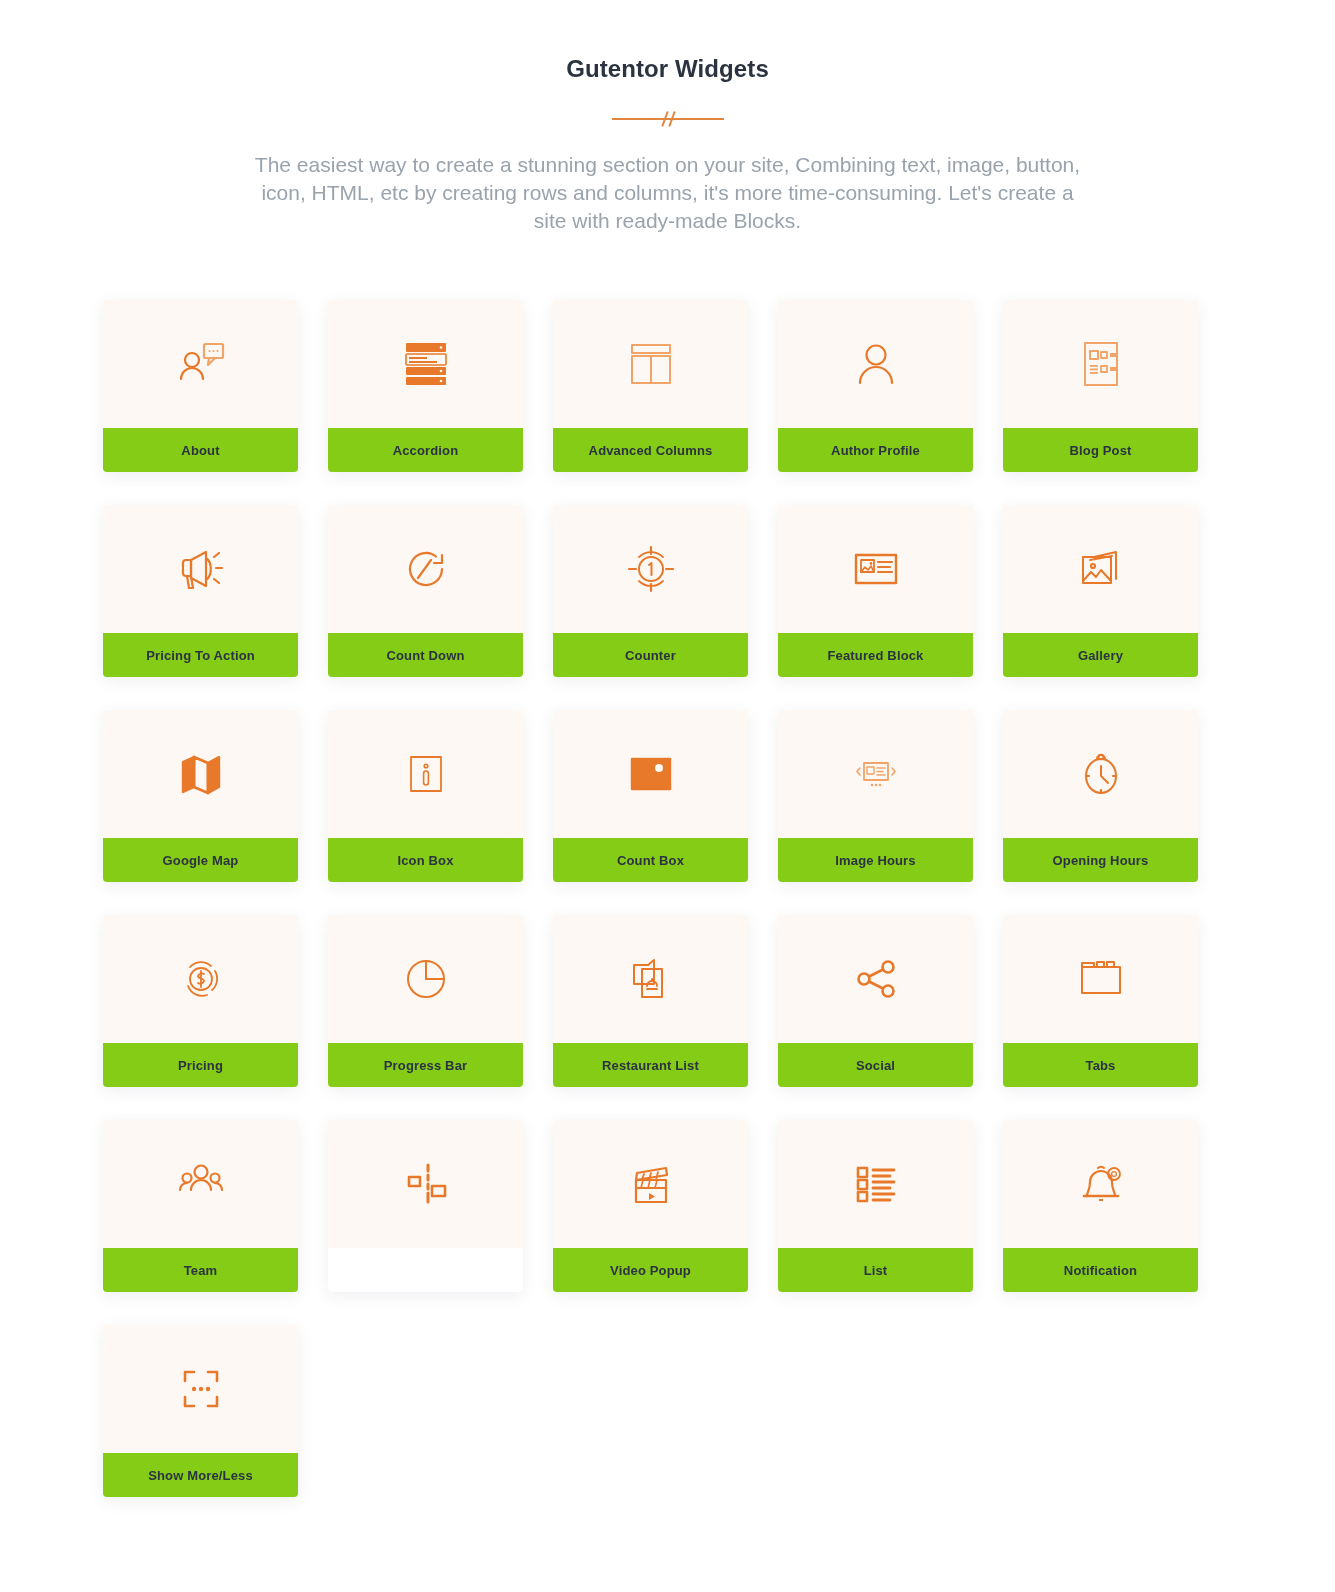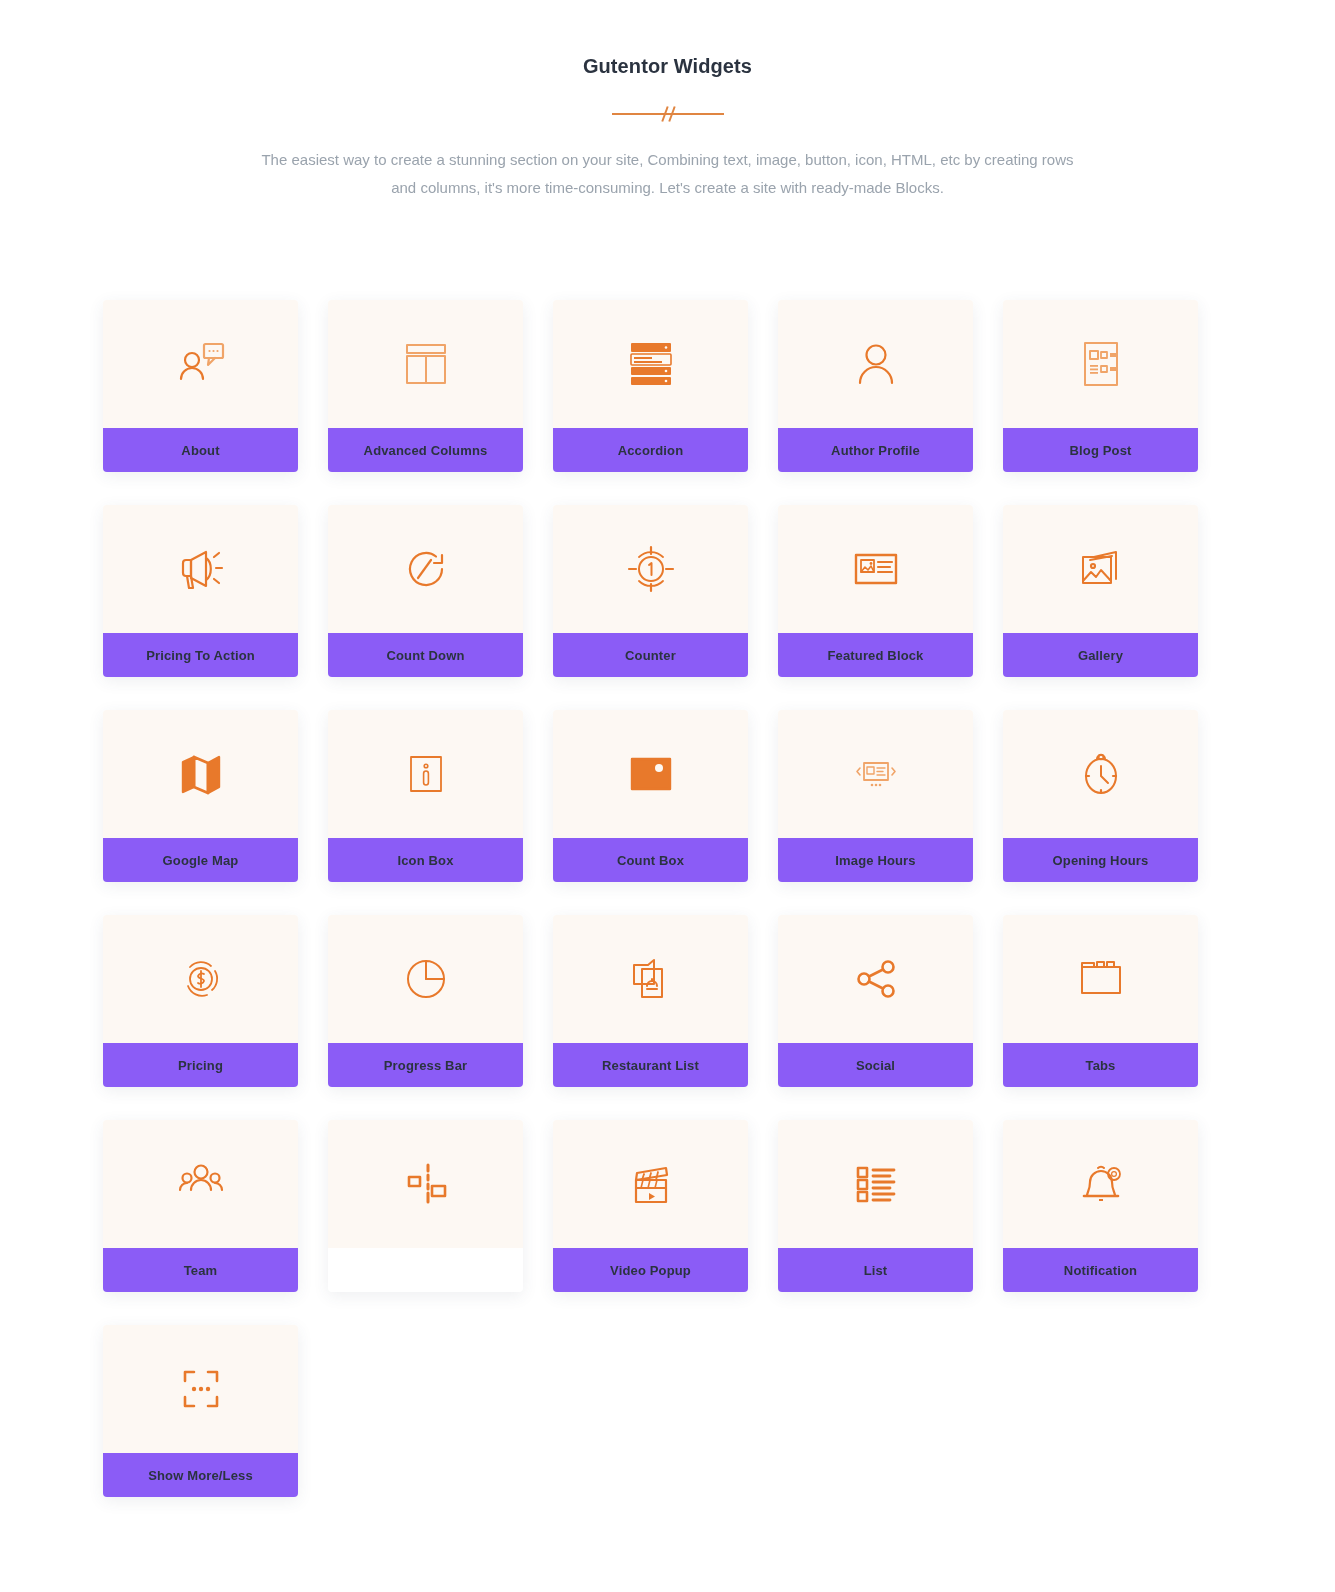--- a/index.html
+++ b/index.html
@@ -8,21 +8,21 @@
     height: 1592px;
     background: #ffffff;
     font-family: "Liberation Sans", sans-serif;
     overflow: hidden;
   }
   .page { position: relative; width: 1335px; height: 1592px; }
 
   
   .header { text-align: center; padding-top: 55px; }
   .page-title {
-    font-size: 20px;
+    font-size: 24px;
     font-weight: 700;
     color: #2b3340;
     letter-spacing: 0.1px;
   }
   .divider {
     margin: 26px auto 0;
     width: 112px;
     height: 20px;
     position: relative;
   }
@@ -38,21 +38,21 @@
     width: 2px; height: 16px;
     background: #e08541;
     transform: rotate(20deg);
   }
   .divider .slash.s1 { left: 52px; }
   .divider .slash.s2 { left: 59px; }
 
   .subtitle {
     margin: 22px auto 0;
     width: 830px;
-    font-size: 15px;
+    font-size: 21px;
     line-height: 28px;
     color: #9aa3ad;
     font-weight: 400;
   }
 
   
   .grid {
     position: absolute;
     left: 103px;
     top: 300px;
@@ -79,21 +79,21 @@
   }
   .card-icon svg { display: block; }
   .card-label {
     height: 44px;
     display: flex;
     align-items: center;
     justify-content: center;
     font-size: 13px;
     font-weight: 700;
     color: #2b3340;
-    background: #8b5cf6;
+    background: #84cc16;
     letter-spacing: 0.15px;
   }
 </style>
 </head>
 <body>
 
 <div class="page">
 
   <div class="header">
     <h1 class="page-title">Gutentor Widgets</h1>
@@ -114,46 +114,46 @@
             <circle cx="19" cy="24" r="7"></circle>
             <path d="M8 43a11 11 0 0 1 22 0"></path>
             <rect x="31" y="8" width="19" height="14" rx="1.5" stroke="#f0a468"></rect>
             <path d="M36 22l-1 7 7-7" stroke="#f0a468"></path>
             <circle cx="36.5" cy="15" r="1.1" fill="#f0a468" stroke="none"></circle>
             <circle cx="40.5" cy="15" r="1.1" fill="#f0a468" stroke="none"></circle>
             <circle cx="44.5" cy="15" r="1.1" fill="#f0a468" stroke="none"></circle>
           </svg>
         </div>
         <div class="card-label">About</div>
-      </div>
-      <div class="card">
-        <div class="card-icon">
-          <svg width="56" height="56" viewBox="0 0 56 56" fill="none" stroke="#e8792b" stroke-width="2.2" stroke-linecap="round" stroke-linejoin="round">
-            <rect x="9" y="9" width="38" height="8" stroke="#f0a468" stroke-width="2"></rect>
-            <rect x="9" y="20" width="38" height="27" stroke="#f0a468" stroke-width="2"></rect>
-            <line x1="28" y1="20" x2="28" y2="47" stroke="#f0a468" stroke-width="2"></line>
-          </svg>
-        </div>
-        <div class="card-label">Advanced Columns</div>
       </div>
       <div class="card">
         <div class="card-icon">
           <svg width="56" height="56" viewBox="0 0 56 56" fill="none" stroke="#e8792b" stroke-width="2.2" stroke-linecap="round" stroke-linejoin="round">
             <rect x="8" y="7" width="40" height="9" rx="1" fill="#e8792b" stroke="none"></rect>
             <circle cx="43" cy="11.5" r="1.3" fill="#fdf8f3" stroke="none"></circle>
             <rect x="8" y="18" width="40" height="11" rx="1" fill="none" stroke="#e8792b" stroke-width="1.6"></rect>
             <rect x="11" y="21" width="18" height="2" fill="#e8792b" stroke="none"></rect>
             <rect x="11" y="25" width="28" height="2" fill="#e8792b" stroke="none"></rect>
             <rect x="8" y="31" width="40" height="8" rx="1" fill="#e8792b" stroke="none"></rect>
             <circle cx="43" cy="35" r="1.3" fill="#fdf8f3" stroke="none"></circle>
             <rect x="8" y="41" width="40" height="8" rx="1" fill="#e8792b" stroke="none"></rect>
             <circle cx="43" cy="45" r="1.3" fill="#fdf8f3" stroke="none"></circle>
           </svg>
         </div>
         <div class="card-label">Accordion</div>
+      </div>
+      <div class="card">
+        <div class="card-icon">
+          <svg width="56" height="56" viewBox="0 0 56 56" fill="none" stroke="#e8792b" stroke-width="2.2" stroke-linecap="round" stroke-linejoin="round">
+            <rect x="9" y="9" width="38" height="8" stroke="#f0a468" stroke-width="2"></rect>
+            <rect x="9" y="20" width="38" height="27" stroke="#f0a468" stroke-width="2"></rect>
+            <line x1="28" y1="20" x2="28" y2="47" stroke="#f0a468" stroke-width="2"></line>
+          </svg>
+        </div>
+        <div class="card-label">Advanced Columns</div>
       </div>
       <div class="card">
         <div class="card-icon">
           <svg width="56" height="56" viewBox="0 0 56 56" fill="none" stroke="#e8792b" stroke-width="2.2" stroke-linecap="round" stroke-linejoin="round">
             <circle cx="28" cy="19" r="9.5"></circle>
             <path d="M12 47a16 16 0 0 1 32 0"></path>
           </svg>
         </div>
         <div class="card-label">Author Profile</div>
       </div>

